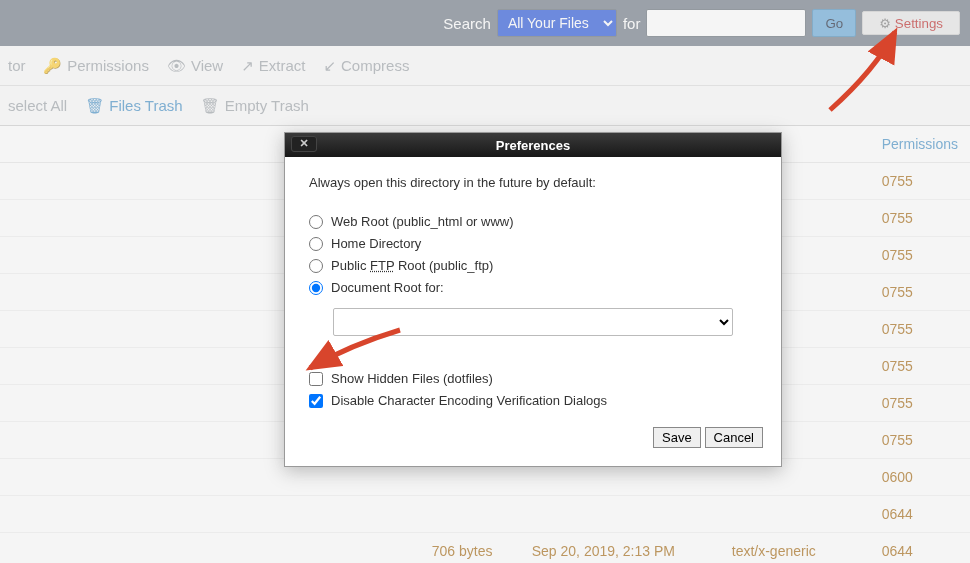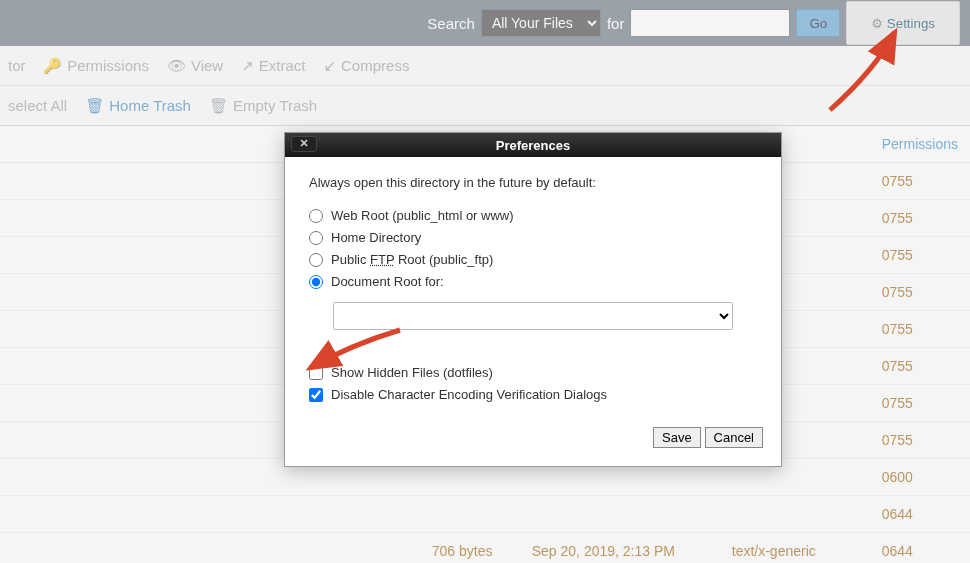--- a/index.html
+++ b/index.html
@@ -21,21 +21,21 @@
     display: flex;
     align-items: center;
     justify-content: flex-end;
     padding: 0 10px;
     gap: 6px;
     color: #fff;
     font-size: 15px;
   }
   .topbar .select {
     height: 28px;
-    background: #404040;
+    background: #1d4ed8;
     border: 1px solid #5c6670;
     border-radius: 2px;
     color: #fff;
     font-size: 14px;
     padding: 0 6px;
     width: 120px;
   }
   .topbar .search-input {
     height: 28px;
     width: 160px;
@@ -47,25 +47,25 @@
   .topbar .go-btn {
     height: 28px;
     padding: 0 12px;
     background: #5fa3d6;
     border: 1px solid #4285b4;
     color: #0f172a;
     border-radius: 2px;
     cursor: pointer;
   }
   .topbar .settings-btn {
-    height: 44px;
-    padding: 0 24px;
+    height: 24px;
+    padding: 0 16px;
     background: #e7e7e7;
     border: 1px solid #ccc;
-    color: #0c4a6e;
+    color: #b91c1c;
     border-radius: 2px;
     cursor: pointer;
     display: flex;
     align-items: center;
     gap: 4px;
   }
 
   
   .toolbar1, .toolbar2 {
     height: 40px;
@@ -162,21 +162,21 @@
   }
   .modal-body {
     padding: 18px 24px 10px 24px;
     position: relative;
     height: 260px;
     overflow-y: auto;
   }
   .modal-body .heading {
     font-size: 13px;
     color: #333;
-    margin-bottom: 18px;
+    margin-bottom: 24px;
   }
   .radio-row, .check-row {
     font-size: 13px;
     color: #333;
     margin: 7px 0;
     display: flex;
     align-items: center;
     gap: 8px;
   }
   .radio-row input, .check-row input { width: 14px; height: 14px; }
@@ -248,21 +248,21 @@
     <span>Compress</span>
   </span>
 </div>
 
 <div class="toolbar2">
   <span class="tool">
       <span>select All</span>
     </span>
   <span class="tool active">
     <span>🗑</span>
-    <span>Home Trash</span>
+    <span>Files Trash</span>
   </span>
   <span class="tool">
     <span>🗑</span>
     <span>Empty Trash</span>
   </span>
 </div>
 
 <div class="table-wrap">
   <table class="table">
     <thead>

